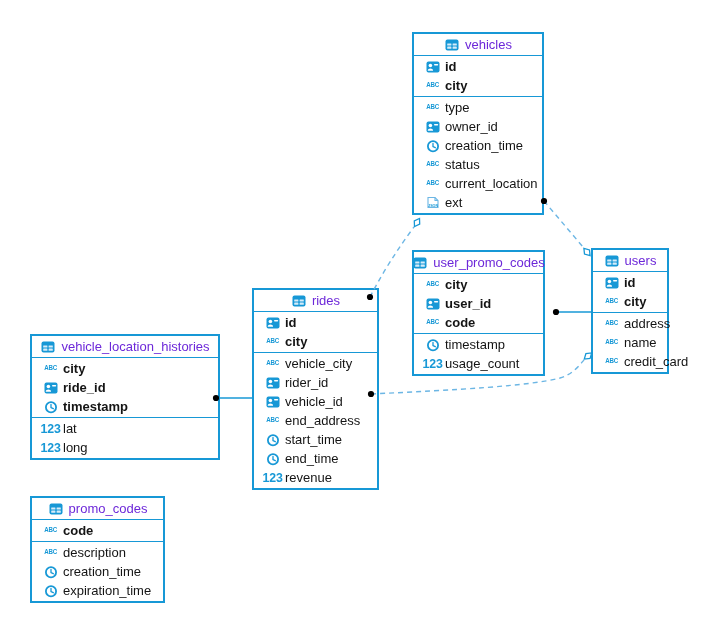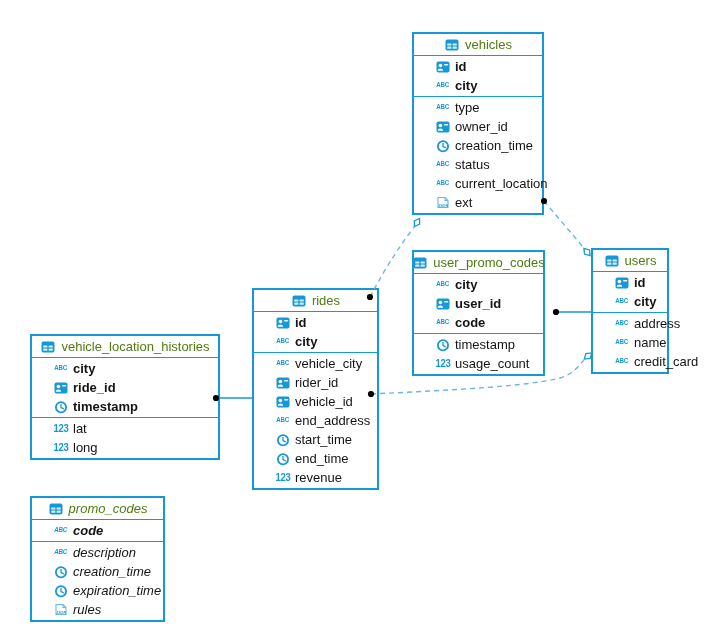--- a/index.html
+++ b/index.html
@@ -9,40 +9,40 @@
     overflow:hidden; font-family:"Liberation Sans", sans-serif;
   }
   .tbl{
     position:absolute; background:#fff; border:2px solid var(--acc);
     box-sizing:border-box; color:var(--txt); font-size:13px; z-index:2;
   }
   .hdr{
     height:22px; display:flex; align-items:center; justify-content:center;
     gap:5px; border-bottom:1.5px solid var(--acc); box-sizing:border-box;
   }
-  .hdr .ttl{ color:#4d7c0f; }
+  .hdr .ttl{ color:#6d28d9; }
   .sec{ padding:1px 0; }
   .sec.keys{ border-bottom:1.5px solid var(--acc); }
-  .row{ height:19px; display:flex; align-items:center; padding:0 21px; gap:4px; }
+  .row{ height:19px; display:flex; align-items:center; padding:0 11px; gap:4px; }
   .row.key .lbl{ font-weight:bold; }
   .lbl{ white-space:nowrap; }
   .ic{ width:16px; flex:0 0 16px; display:flex; align-items:center; justify-content:center; }
   .glyph{
     font-weight:800; font-size:6.5px; color:var(--acc);
     letter-spacing:-0.3px; transform:scaleX(.95); line-height:1;
   }
-  .glyph.num{ font-size:10px; letter-spacing:-0.2px; }
+  .glyph.num{ font-size:13px; letter-spacing:-0.2px; }
   #rels{ position:absolute; left:0; top:0; z-index:3; pointer-events:none; }
   
   #t-vehicles{ left:412px; top:32px;  width:132px; }
   #t-upc     { left:412px; top:250px; width:133px; }
   #t-users   { left:591px; top:248px; width:78px; }
   #t-rides   { left:252px; top:288px; width:127px; }
   #t-vlh     { left:30px;  top:334px; width:190px; }
-  #t-promo   { left:30px;  top:496px; width:135px;font-style:italic; }
+  #t-promo   { left:30px;  top:496px; width:135px; }
 </style>
 </head>
 <body>
 
 <div id="canvas">
 
   <div class="tbl" id="t-vehicles">
     <div class="hdr">
       <span class="ic">
           <svg width="14" height="12" viewBox="0 0 14 12">
@@ -426,30 +426,20 @@
           <span class="lbl">creation_time</span>
         </div>
       <div class="row">
           <span class="ic">
             <svg width="14" height="14" viewBox="0 0 14 14">
               <circle cx="7" cy="7.3" r="5.1" fill="#fff" stroke="#1798d6" stroke-width="1.8"></circle>
               <path d="M7 4.4 V7.5 L9.3 8.7" fill="none" stroke="#1798d6" stroke-width="1.3" stroke-linecap="round"></path>
             </svg>
           </span>
           <span class="lbl">expiration_time</span>
-        </div>
-      <div class="row">
-          <span class="ic">
-            <svg width="14" height="13" viewBox="0 0 14 13">
-              <path d="M2 1.5 h7 l3 3 V11.5 h-10 z" fill="#fff" stroke="#6cb6e4" stroke-width="1.1"></path>
-              <path d="M9 1.5 v3 h3" fill="none" stroke="#6cb6e4" stroke-width="1.1"></path>
-              <text x="2.1" y="10.6" font-size="3.7" font-weight="700" fill="#1798d6" font-family="sans-serif">JSON</text>
-            </svg>
-          </span>
-          <span class="lbl">rules</span>
         </div>
     </div>
   </div>
 
   <svg id="rels" width="705" height="636" viewBox="0 0 705 636">
       <path d="M370 297 Q388 262 414 227" fill="none" stroke="#6cb6e4" stroke-width="1.4" stroke-dasharray="5 4"></path>
       <polygon points="419.5,218.4 419.7,224.2 414.5,226.6 414.3,220.8" fill="#ffffff" stroke="#1798d6" stroke-width="1.3"></polygon>
       <circle cx="370" cy="297" r="3.1" fill="#000000"></circle>
       <path d="M544 201 L583 247" fill="none" stroke="#6cb6e4" stroke-width="1.4" stroke-dasharray="5 4"></path>
       <polygon points="590.1,255.7 584.5,254.1 583.9,248.3 589.5,249.9" fill="#ffffff" stroke="#1798d6" stroke-width="1.3"></polygon>

